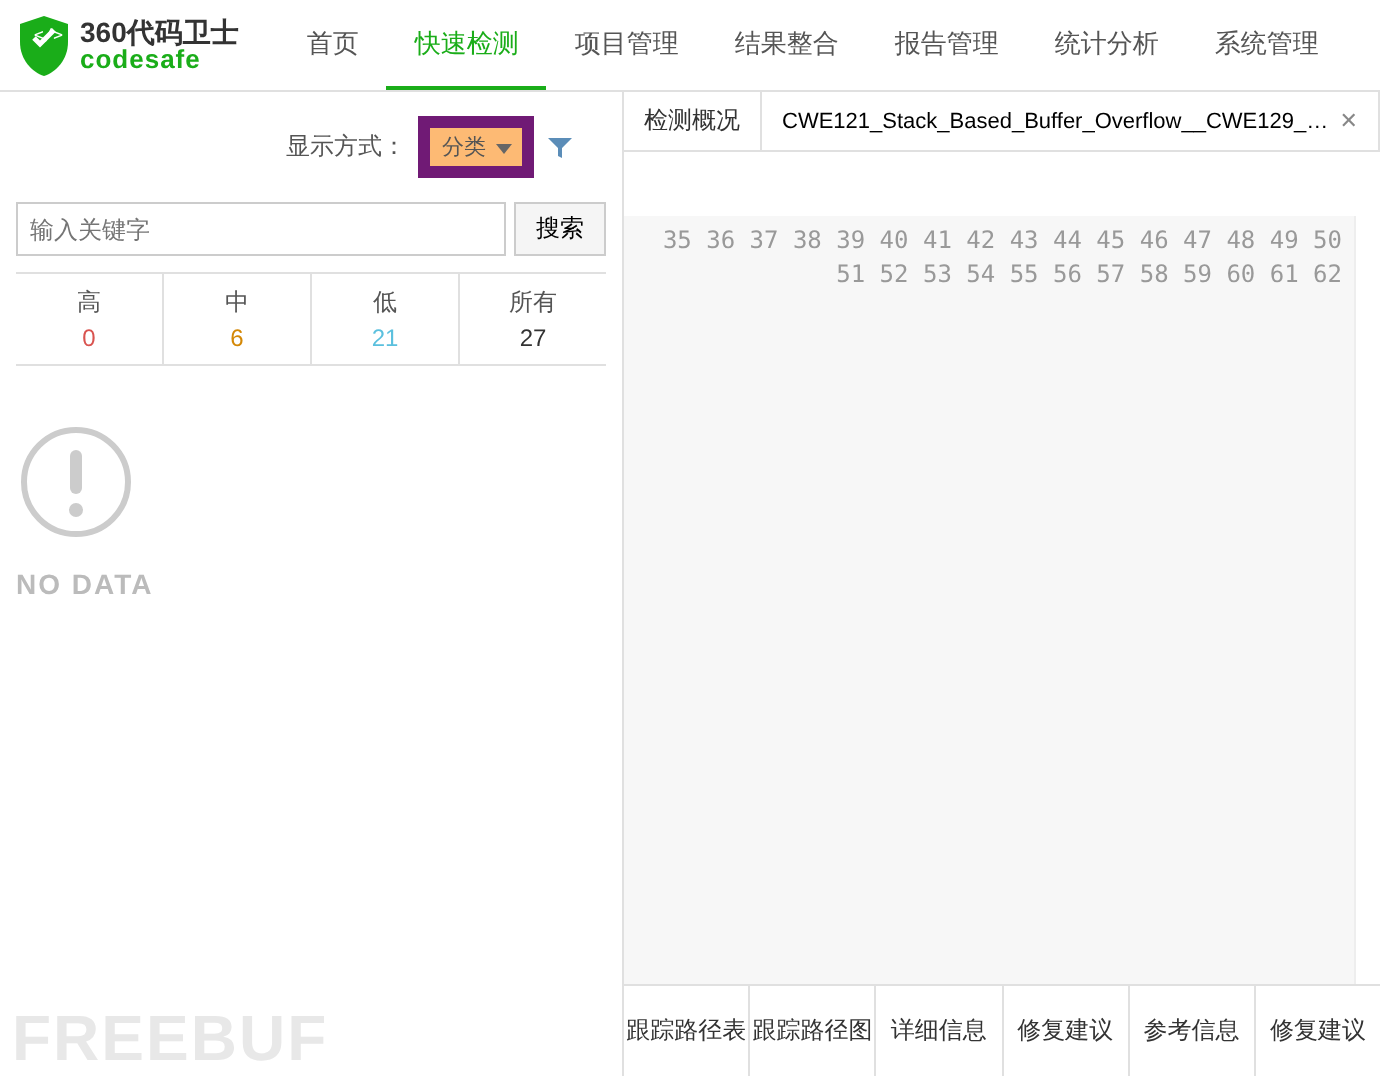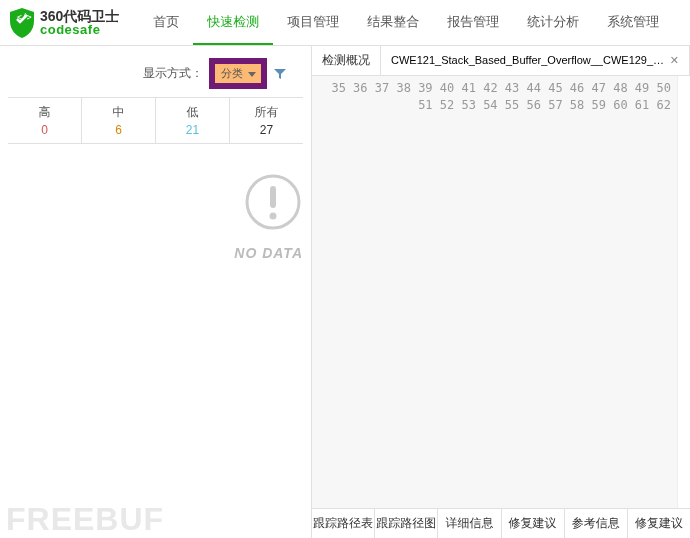--- a/index.html
+++ b/index.html
@@ -20,37 +20,37 @@
 .select::after { content: ""; position: absolute; right: 5px; top: 50%; margin-top: -2px; border-left: 4px solid transparent; border-right: 4px solid transparent; border-top: 5px solid #666; }
 .filter-icon { width: 14px; height: 14px; cursor: pointer; }
 .search-row { display: flex; gap: 4px; padding: 4px 0 8px; }
 .search-input { flex: 1; border: 1px solid #ccc; padding: 4px 6px; font-size: 12px; }
 .search-btn { border: 1px solid #ccc; background: #f5f5f5; padding: 4px 10px; font-size: 12px; cursor: pointer; }
 .stats-row { display: flex; border-top: 1px solid #e0e0e0; border-bottom: 1px solid #e0e0e0; }
 .stat { flex: 1; text-align: center; padding: 6px 0; border-right: 1px solid #e0e0e0; }
 .stat:last-child { border-right: none; }
 .stat-label { font-size: 12px; color: #555; }
 .stat-val { font-size: 12px; margin-top: 2px; }
-.nodata { text-align: right; padding: 28px 0; font-style: italic; }
+.nodata { text-align: left; padding: 28px 0; }
 .nodata-icon { margin: 0 auto 10px; width: 60px; height: 60px; }
 .nodata-text { color: #bbb; font-size: 14px; letter-spacing: 1px; font-weight: bold; }
 .watermark { position: absolute; bottom: 0; left: 6px; font-size: 32px; font-weight: bold; color: #e8e8e8; letter-spacing: 1px; font-family: Arial, sans-serif; }
 .content { flex: 1; display: flex; flex-direction: column; min-width: 0; }
 .tabs { display: flex; border-bottom: 1px solid #e0e0e0; height: 30px; align-items: stretch; }
 .tab { padding: 0 10px; display: flex; align-items: center; font-size: 12px; border-right: 1px solid #e0e0e0; cursor: pointer; white-space: nowrap; }
 .tab.file { color: #2a6496; font-size: 11px; flex: 1; min-width: 0; overflow: hidden; }
 .tab.file span.fn { overflow: hidden; text-overflow: ellipsis; }
 .tab-close { color: #888; margin-left: 4px; cursor: pointer; font-size: 11px; }
-.code-area { flex: 1; display: flex; overflow: hidden; font-family: Consolas, monospace; font-size: 12px; line-height: 16.5px; }
+.code-area { flex: 1; display: flex; overflow: hidden; font-family: Consolas, monospace; font-size: 12px; line-height: 16.5px; margin-top: 32px; }
 .gutter { background: #f7f7f7; color: #999; text-align: right; padding: 4px 6px 4px 4px; border-right: 1px solid #eee; user-select: none; }
 .code { padding: 4px 6px; white-space: pre; flex: 1; overflow: hidden; }
 .kw { color: #0000c0; }
 .cmt { color: #008000; }
 .fn { color: #000; }
-.bottom-tabs { display: flex; border-top: 1px solid #e0e0e0; height: 30px; }
+.bottom-tabs { display: flex; border-top: 1px solid #e0e0e0; height: 46px; }
 .btab { flex: 1; text-align: center; border-right: 1px solid #e0e0e0; display: flex; align-items: center; justify-content: center; font-size: 12px; cursor: pointer; }
 .btab:last-child { border-right: none; }
 </style>
 </head>
 <body>
 
 <div class="header">
   <div class="logo">
     <svg class="logo-shield" viewBox="0 0 28 32">
         <path d="M14 1 L26 5 V14 C26 23 20 29 14 31 C8 29 2 23 2 14 V5 Z" fill="#1aad19"></path>
@@ -74,20 +74,24 @@
 </div>
 
 <div class="main">
   <div class="sidebar">
     <div class="display-row">
       <span>显示方式：</span>
       <div class="select">分类</div>
       <svg class="filter-icon" viewBox="0 0 14 14">
           <path d="M1 2 H13 L8 7 V12 L6 11 V7 Z" fill="#5b8db8"></path>
         </svg>
+    </div>
+    <div class="search-row">
+      <input class="search-input" placeholder="输入关键字" style="">
+      <button class="search-btn">搜索</button>
     </div>
     <div class="stats-row" id="stats">
         <div class="stat">
           <div class="stat-label">高</div>
           <div class="stat-val" style="color:#d9534f">0</div>
         </div>
         <div class="stat">
           <div class="stat-label">中</div>
           <div class="stat-val" style="color:#d48806">6</div>
         </div>

